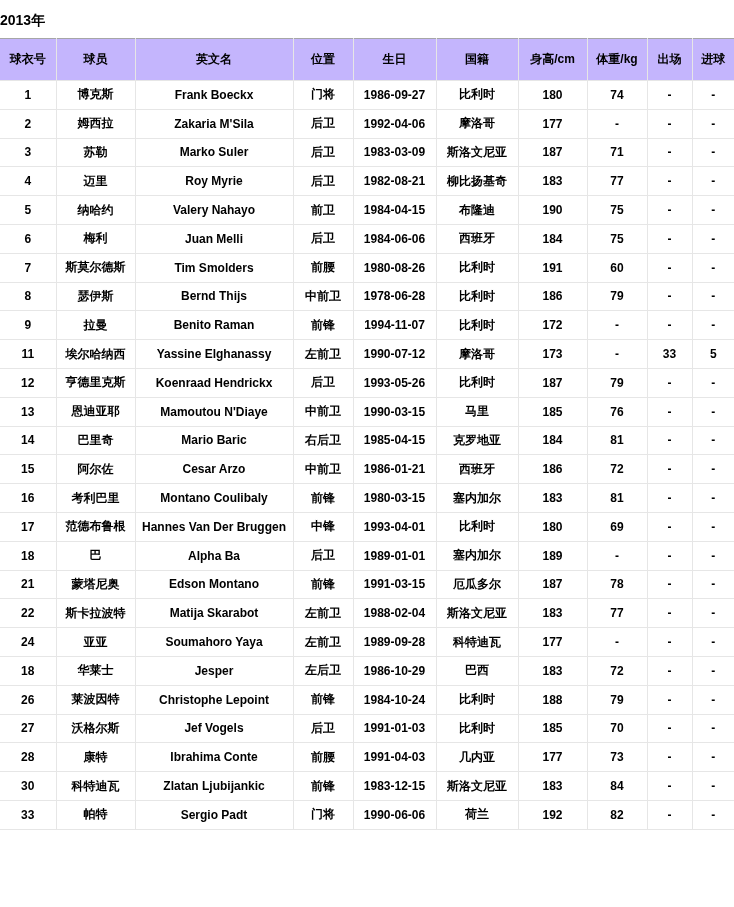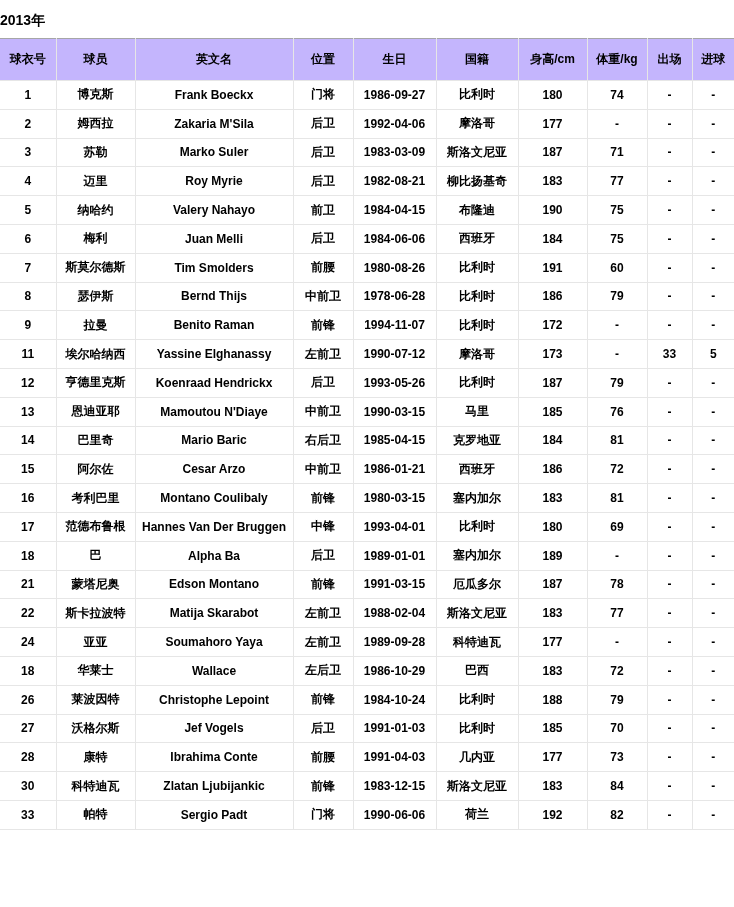--- a/index.html
+++ b/index.html
@@ -325,21 +325,21 @@
         <td>1989-09-28</td>
         <td>科特迪瓦</td>
         <td>177</td>
         <td>-</td>
         <td>-</td>
         <td>-</td>
       </tr>
       <tr>
         <td>18</td>
         <td>华莱士</td>
-        <td>Wallace</td>
+        <td>Jesper</td>
         <td>左后卫</td>
         <td>1986-10-29</td>
         <td>巴西</td>
         <td>183</td>
         <td>72</td>
         <td>-</td>
         <td>-</td>
       </tr>
       <tr>
         <td>26</td>

